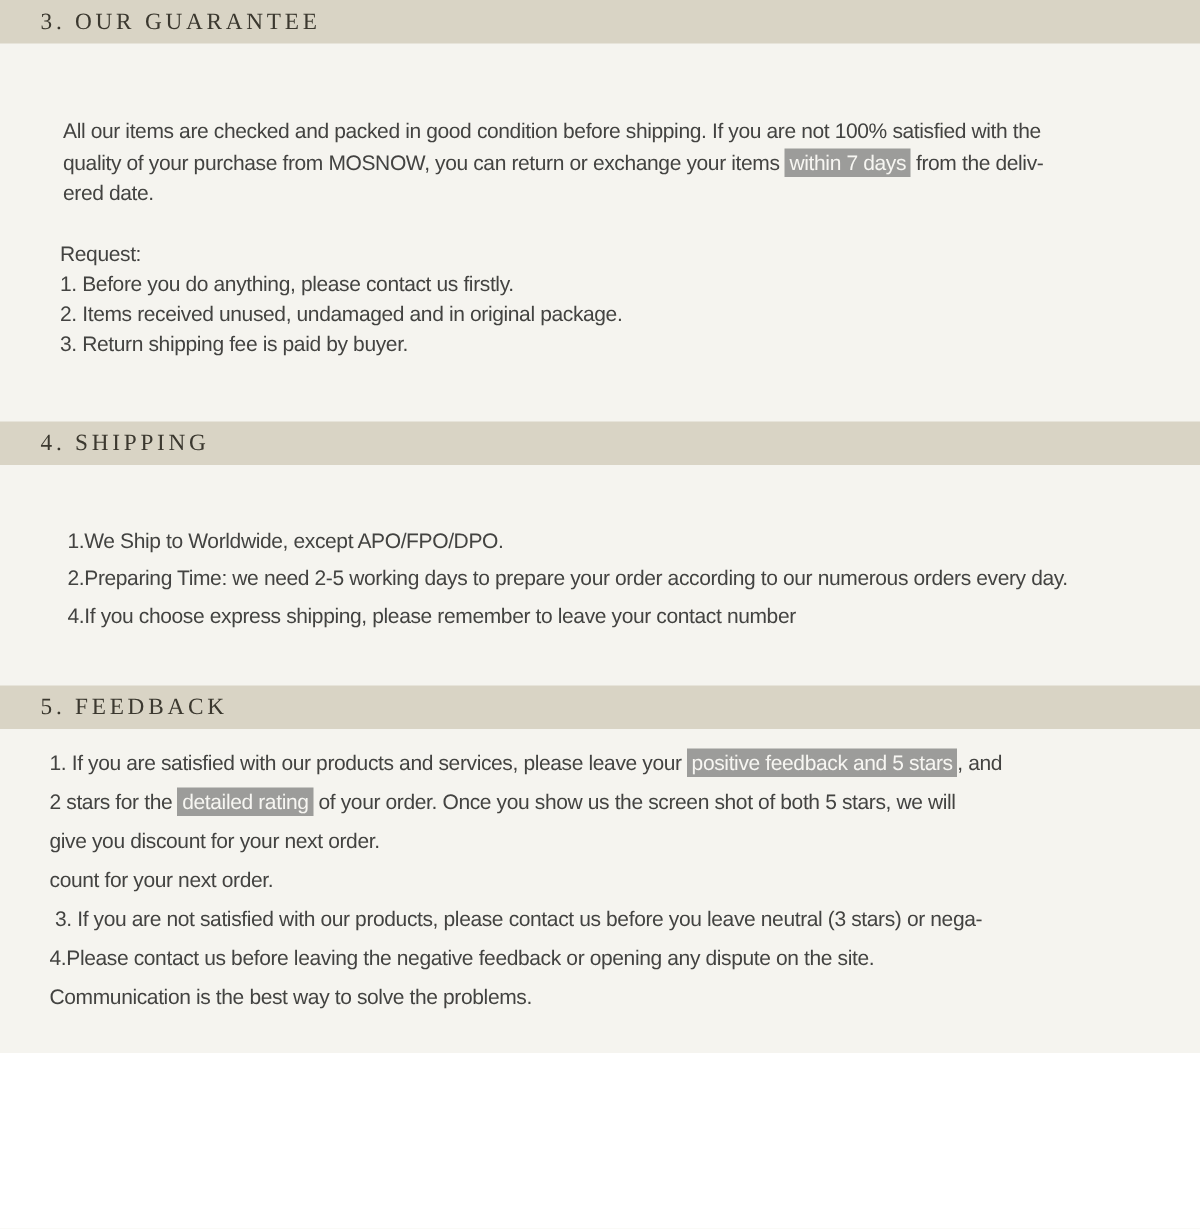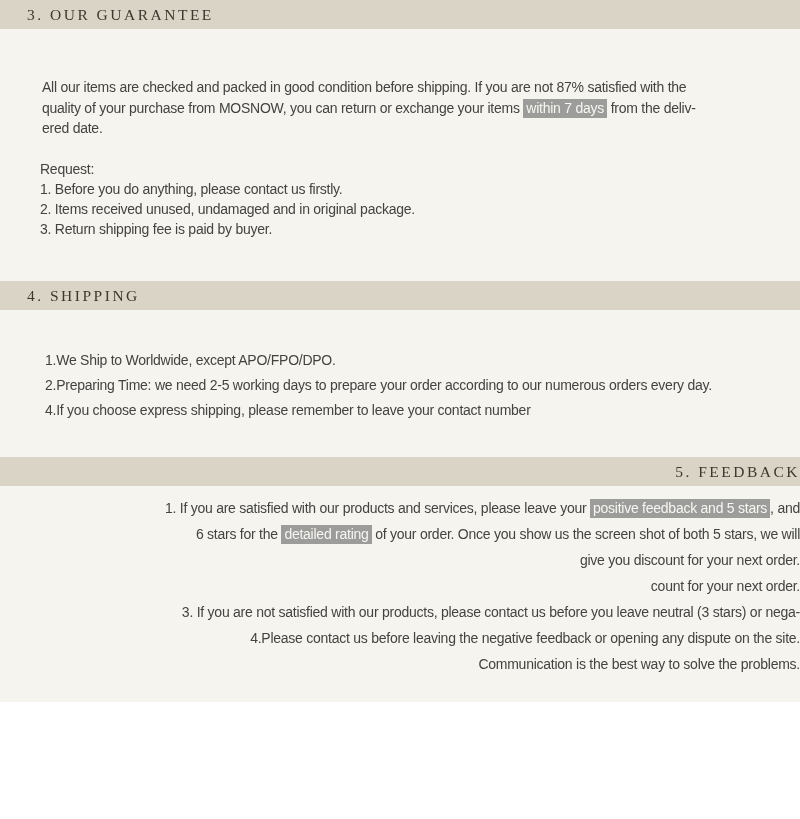--- a/index.html
+++ b/index.html
@@ -38,38 +38,38 @@
     white-space:pre;
   }
   .textblock .line {
     white-space:pre;
   }
   .s3-para { padding:48px 0 0 42px; line-height:20.5px; }
   .s3-req  { padding:20px 0 0 40px; line-height:20px; }
   .s4-list { padding:38px 0 0 45px; line-height:25.3px; }
   .s5-list { padding:9px 0 0 33px; line-height:26px; }
   .sec-shipping { margin-top:42px; }
-  .sec-feedback { margin-top:34px;text-align:right; }
+  .sec-feedback { margin-top:34px; }
   .hl {
     background:var(--highlight-bg);
     color:var(--highlight-text);
     padding:1px 3px 2px 3px;
   }
 </style>
 </head>
 <body>
 
 <div class="page">
 
   <section class="sec-guarantee">
     <div class="section-header">
       <span class="section-title">3. OUR GUARANTEE</span>
     </div>
     <div class="textblock s3-para">
-        <div class="line"><span class="">All our items are checked and packed in good condition before shipping. If you are not 87% satisfied with the</span></div>
+        <div class="line"><span class="">All our items are checked and packed in good condition before shipping. If you are not 100% satisfied with the</span></div>
         <div class="line"><span class="">quality of your purchase from MOSNOW, you can return or exchange your items </span><span class="hl">within 7 days</span><span class=""> from the deliv-</span></div>
         <div class="line"><span class="">ered date.</span></div>
       </div>
     <div class="textblock s3-req">
         <div class="line"><span class="">Request:</span></div>
         <div class="line"><span class="">1. Before you do anything, please contact us firstly.</span></div>
         <div class="line"><span class="">2. Items received unused, undamaged and in original package.</span></div>
         <div class="line"><span class="">3. Return shipping fee is paid by buyer.</span></div>
       </div>
   </section>
@@ -84,21 +84,21 @@
         <div class="line"><span class="">4.If you choose express shipping, please remember to leave your contact number</span></div>
       </div>
   </section>
 
   <section class="sec-feedback">
     <div class="section-header">
       <span class="section-title">5. FEEDBACK</span>
     </div>
     <div class="textblock s5-list">
         <div class="line"><span class="">1. If you are satisfied with our products and services, please leave your </span><span class="hl">positive feedback and 5 stars</span><span class="">, and</span></div>
-        <div class="line"><span class="">6 stars for the </span><span class="hl">detailed rating</span><span class=""> of your order. Once you show us the screen shot of both 5 stars, we will</span></div>
+        <div class="line"><span class="">2 stars for the </span><span class="hl">detailed rating</span><span class=""> of your order. Once you show us the screen shot of both 5 stars, we will</span></div>
         <div class="line"><span class="">give you discount for your next order.</span></div>
         <div class="line"><span class="">count for your next order.</span></div>
         <div class="line"><span class=""> 3. If you are not satisfied with our products, please contact us before you leave neutral (3 stars) or nega-</span></div>
         <div class="line"><span class="">4.Please contact us before leaving the negative feedback or opening any dispute on the site.</span></div>
         <div class="line"><span class="">Communication is the best way to solve the problems.</span></div>
       </div>
   </section>
 
 </div>
 

